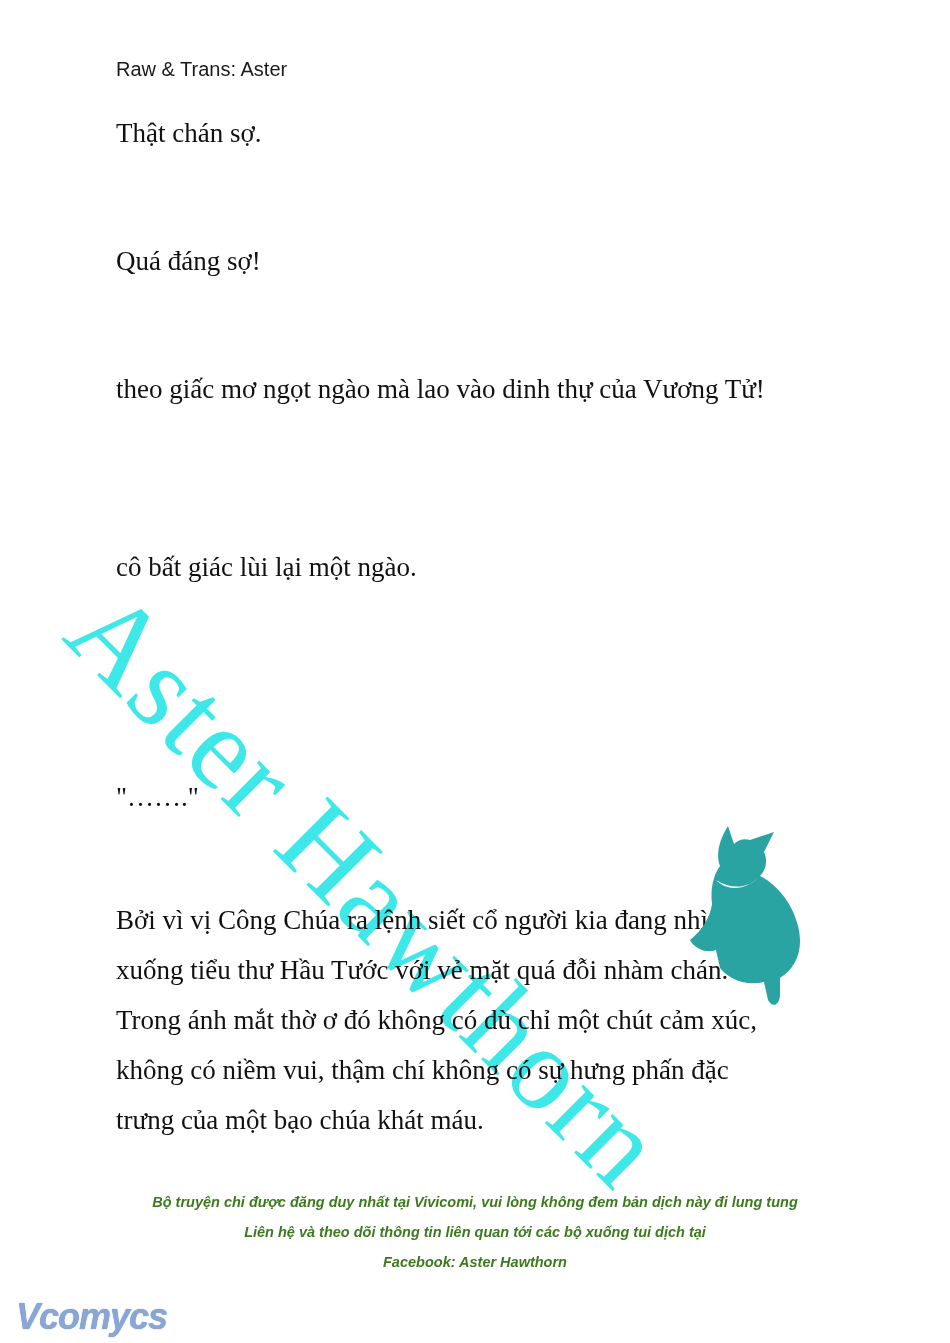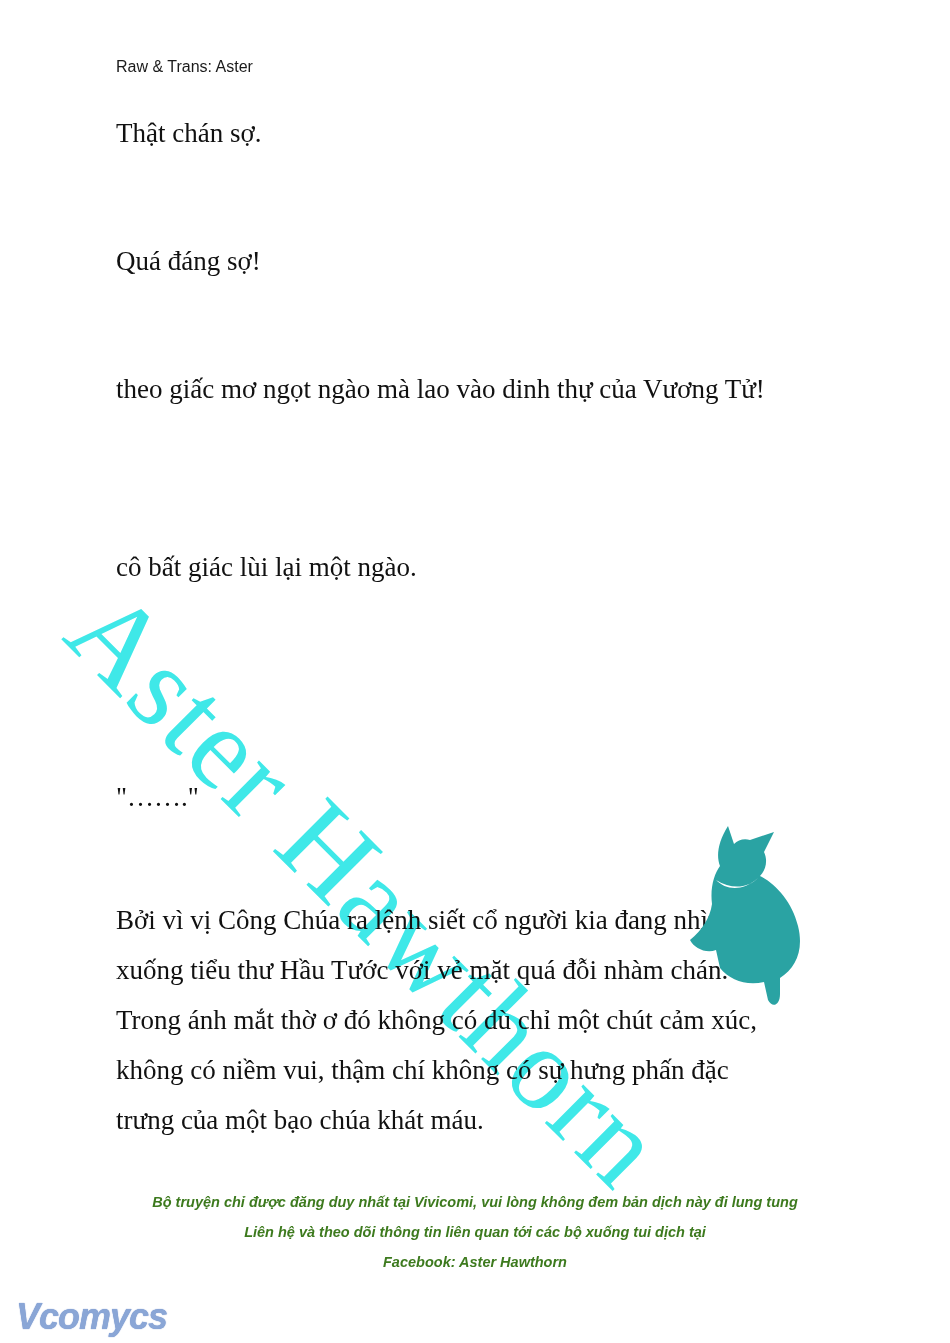--- a/index.html
+++ b/index.html
@@ -2,21 +2,21 @@
 <html><head>
 <meta charset="utf-8">
 <style>
   html, body { margin: 0; padding: 0; }
   body {
     width: 950px; height: 1343px; background: #ffffff; position: relative; overflow: hidden;
     font-family: "Liberation Serif", serif; color: #111;
   }
   .header {
     position: absolute; left: 116px; top: 58px;
-    font-family: "Liberation Sans", sans-serif; font-size: 16px; color: #1a1a1a;
+    font-family: "Liberation Sans", sans-serif; font-size: 20px; color: #1a1a1a;
   }
   .para {
     position: absolute; left: 116px; font-size: 27px; line-height: 50px; color: #111;
     white-space: nowrap; z-index: 2;
   }
   .para .line { display: block; }
   .watermark {
     position: absolute; left: 88px; top: 552px; width: 840px;
     font-family: "Liberation Serif", serif; font-size: 118px; line-height: 118px;
     color: #3fe8e8; transform: rotate(45deg); transform-origin: 0 50%;

